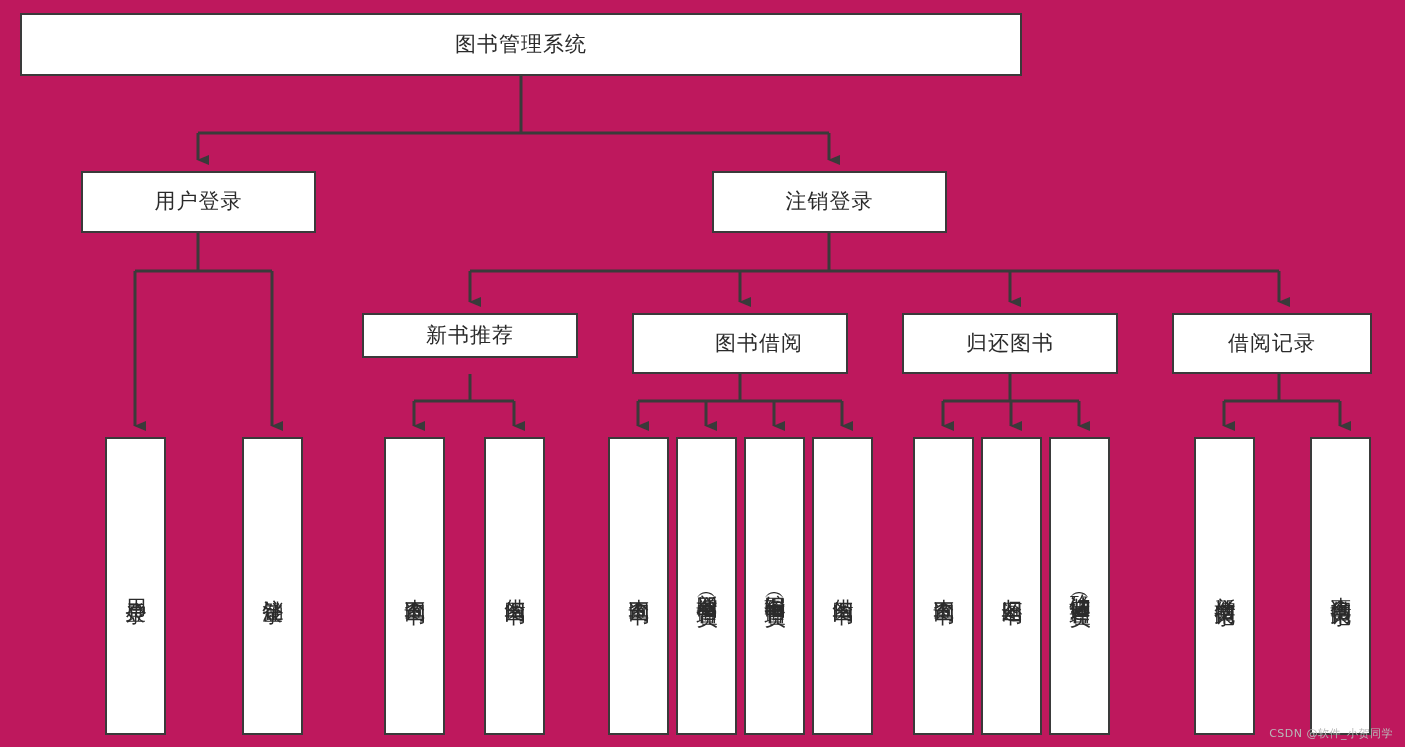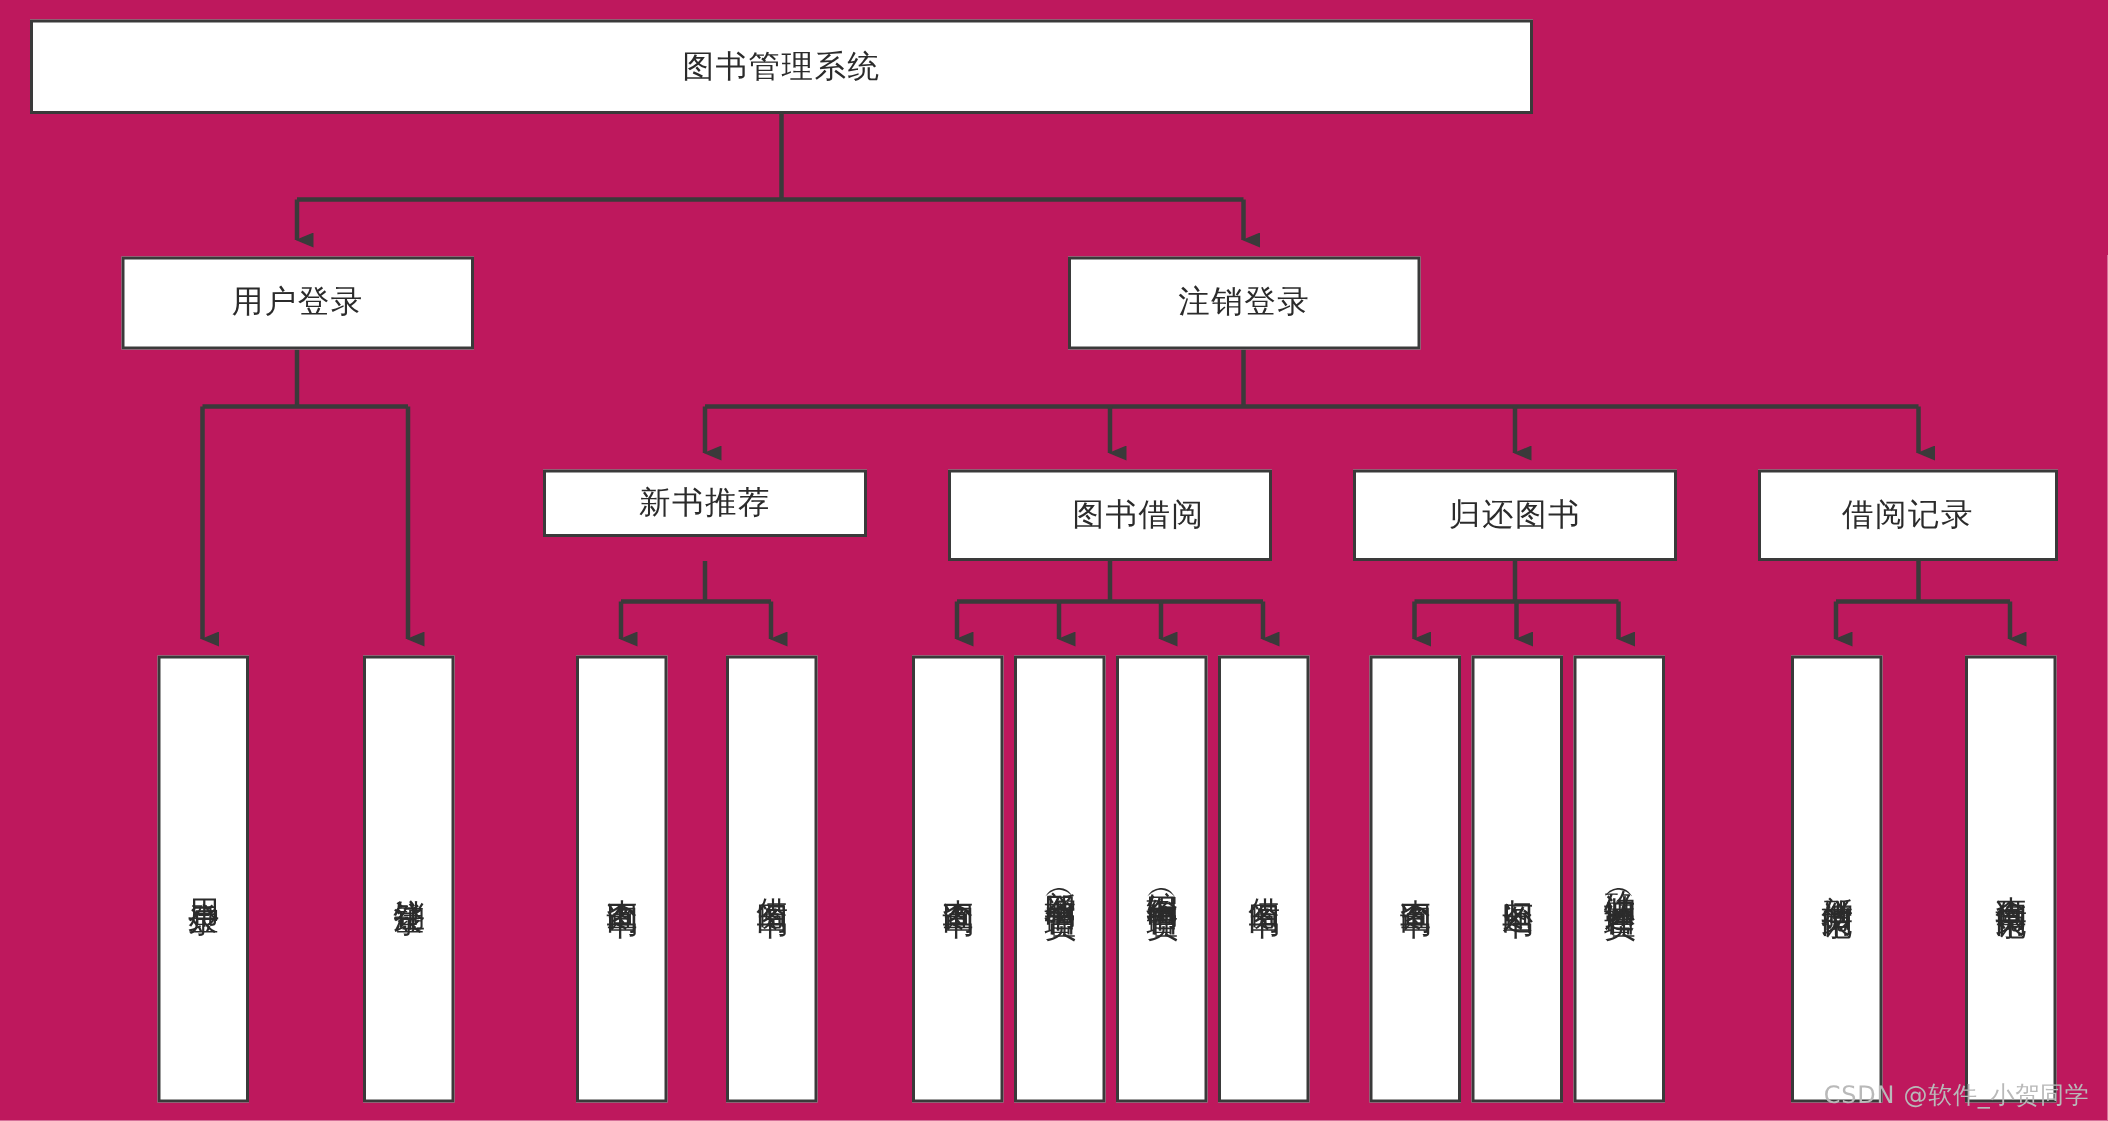--- a/index.html
+++ b/index.html
@@ -54,21 +54,21 @@
     color: #2b2b2b;
     line-height: 1.18;
     letter-spacing: 2px;
     white-space: nowrap;
     text-align: center;
   }
   .watermark {
     position: absolute;
     right: 12px;
     bottom: 6px;
-    font-size: 16px;
+    font-size: 11px;
     color: #b9b9b9;
     letter-spacing: 0.5px;
     white-space: nowrap;
     pointer-events: none;
   }
 </style>
 </head>
 <body>
 
 <div id="diagram-root">

